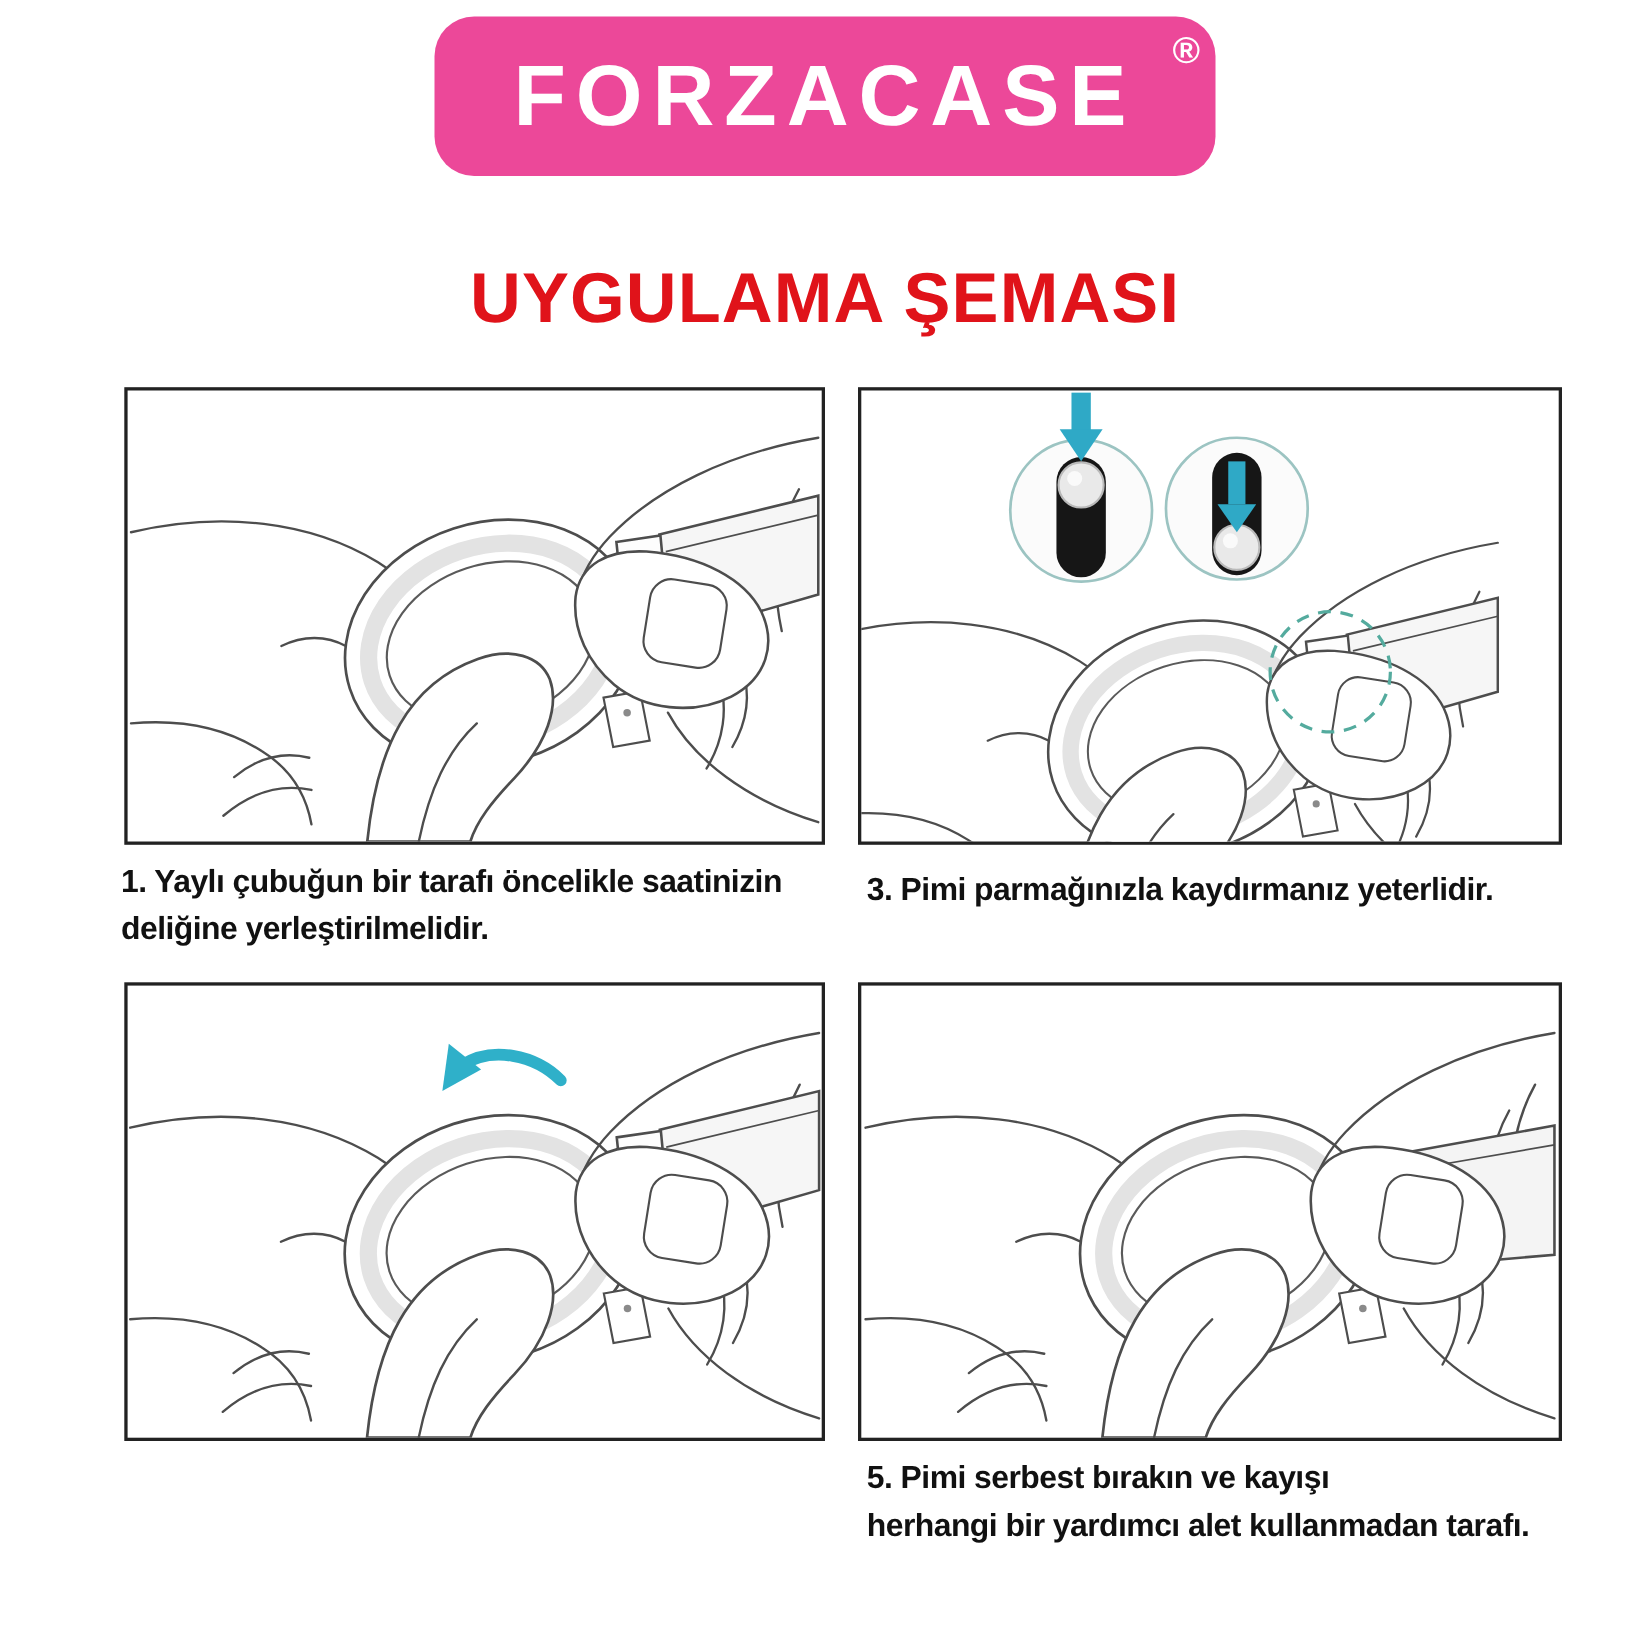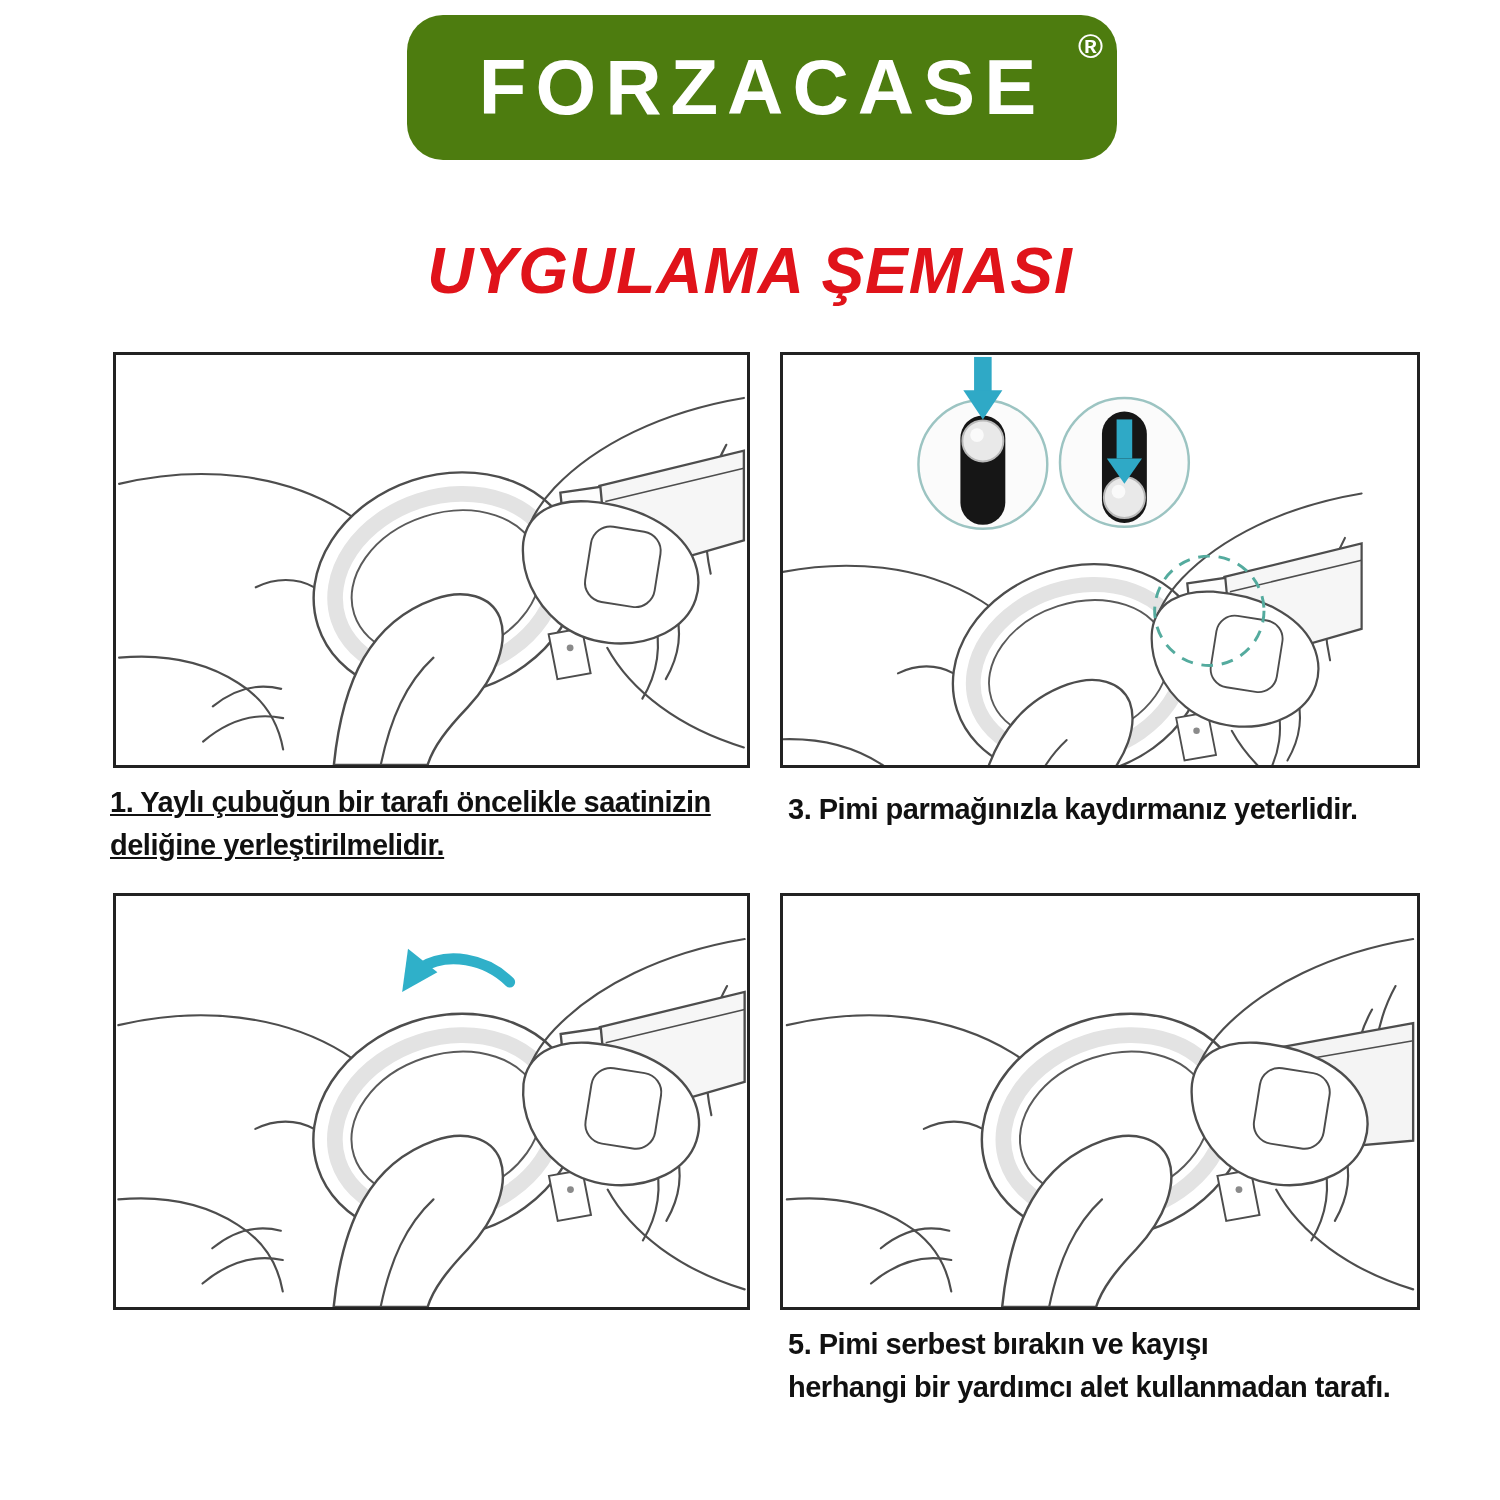--- a/index.html
+++ b/index.html
@@ -2,48 +2,48 @@
 <html><head>
 <meta charset="utf-8">
 <style>
   html,body{margin:0;padding:0;}
   body{
     width:1500px;height:1500px;position:relative;background:#ffffff;
     font-family:"Liberation Sans",sans-serif;overflow:hidden;
   }
   .logo-badge{
     position:absolute;left:395px;top:15px;width:710px;height:145px;
-    background:#4d7c0f;border-radius:36px;margin-left:12px;
+    background:#ec4899;border-radius:36px;
   }
   .logo-text{
     position:absolute;left:0;top:0;width:100%;height:100%;
     display:flex;align-items:center;justify-content:center;
     color:#ffffff;font-weight:bold;font-size:78px;letter-spacing:9px;
   }
   .logo-r{
     position:absolute;right:14px;top:12px;color:#ffffff;
     font-size:34px;font-weight:bold;letter-spacing:0;
   }
   .title{
     position:absolute;left:0;top:234px;width:100%;text-align:center;
-    color:#e0131a;font-size:64px;font-weight:bold;letter-spacing:1px;font-style:italic;
+    color:#e0131a;font-size:64px;font-weight:bold;letter-spacing:1px;
   }
   .panel{
     position:absolute;border:3px solid #222222;background:#ffffff;box-sizing:border-box;
   }
   #panel1{left:113px;top:352px;width:637px;height:416px;}
   #panel2{left:780px;top:352px;width:640px;height:416px;}
   #panel3{left:113px;top:893px;width:637px;height:417px;}
   #panel4{left:780px;top:893px;width:640px;height:417px;}
   .panel svg{width:100%;height:100%;display:block;}
   .caption{
     position:absolute;color:#111111;font-size:29px;font-weight:bold;
     letter-spacing:-0.5px;line-height:43px;white-space:nowrap;
   }
-  #cap1{left:110px;top:781px;text-decoration:underline;}
+  #cap1{left:110px;top:781px;}
   #cap2{left:788px;top:788px;}
   #cap3{left:118px;top:1323px;}
   #cap4{left:788px;top:1323px;}
   .hidden-defs{position:absolute;width:0;height:0;overflow:hidden;}
 </style>
 </head>
 <body>
 
 <svg class="hidden-defs" aria-hidden="true">
   <defs>

